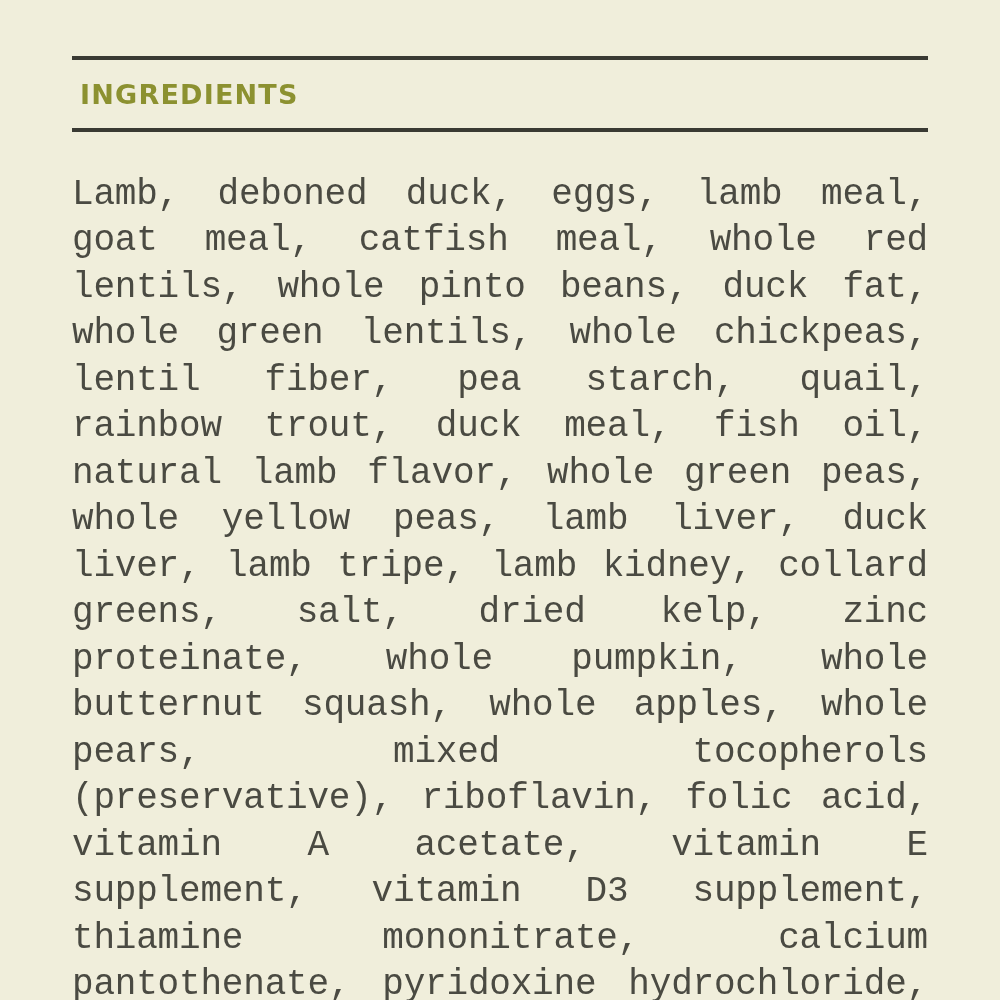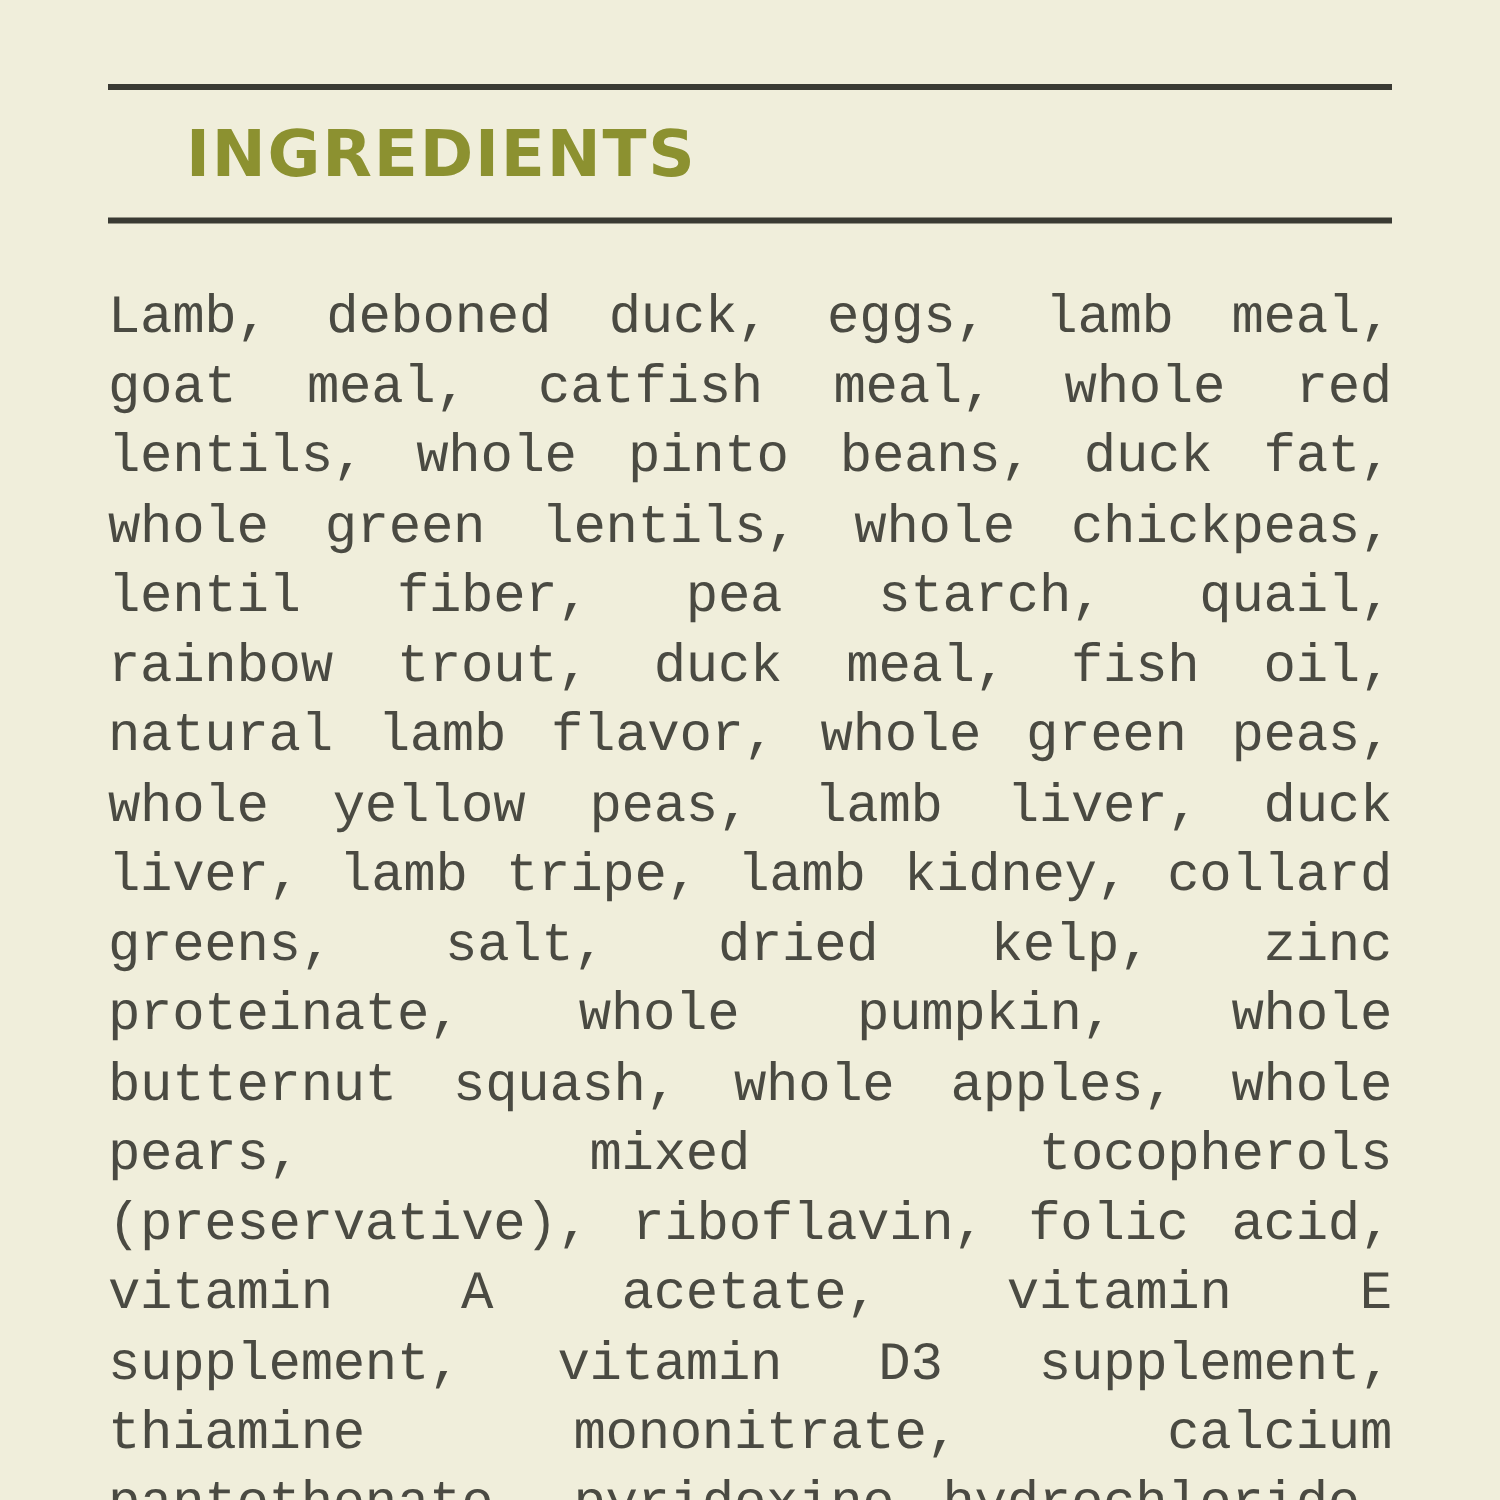--- a/index.html
+++ b/index.html
@@ -28,27 +28,26 @@
   }
   .rule-bottom {
     height: 4px;
     background: #3a3a33;
     width: 100%;
     margin: 0;
   }
   .heading {
     font-family: "DejaVu Sans", sans-serif;
     font-weight: bold;
-    font-size: 43px;
+    font-size: 27px;
     letter-spacing: 1.2px;
     color: #8c9130;
     padding: 20px 0 18px 8px;
     line-height: 1.1;
     text-transform: uppercase;
-    margin-left: 44px;
   }
   .body-text {
     margin-top: 40px;
     font-family: Liberation Mono, monospace;
     font-size: 36px;
     line-height: 46.5px;
     color: #4a4a42;
     text-align: justify;
     text-justify: inter-word;
     letter-spacing: -0.2px;

